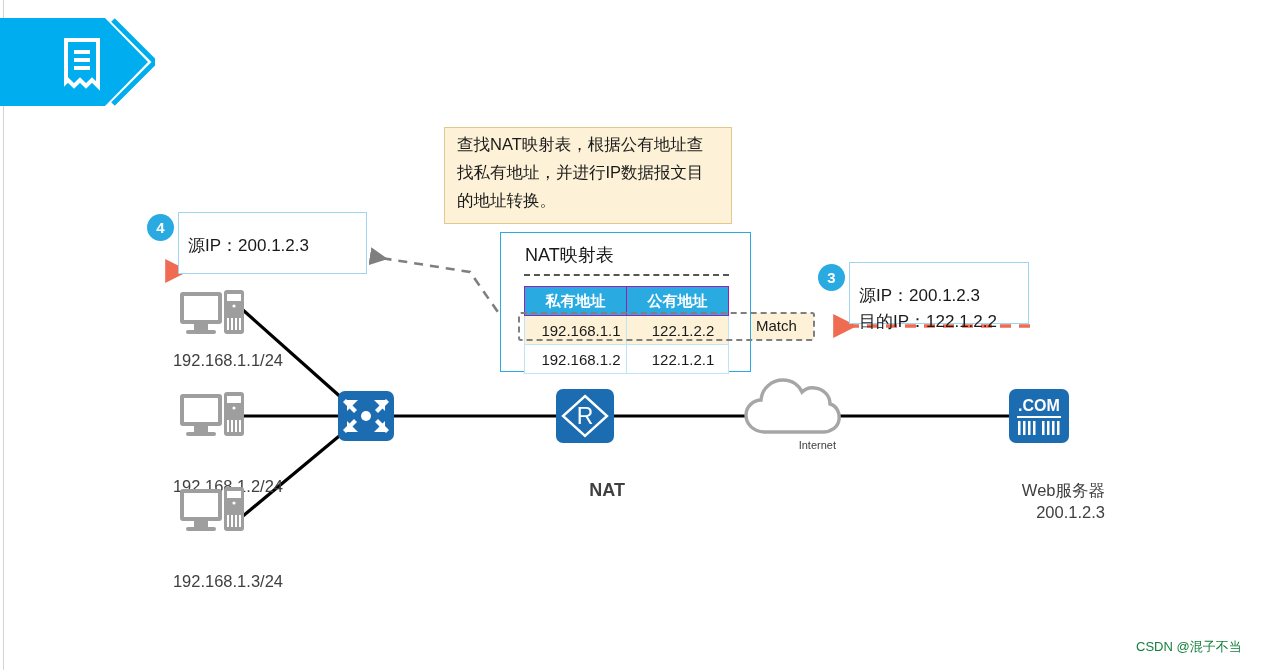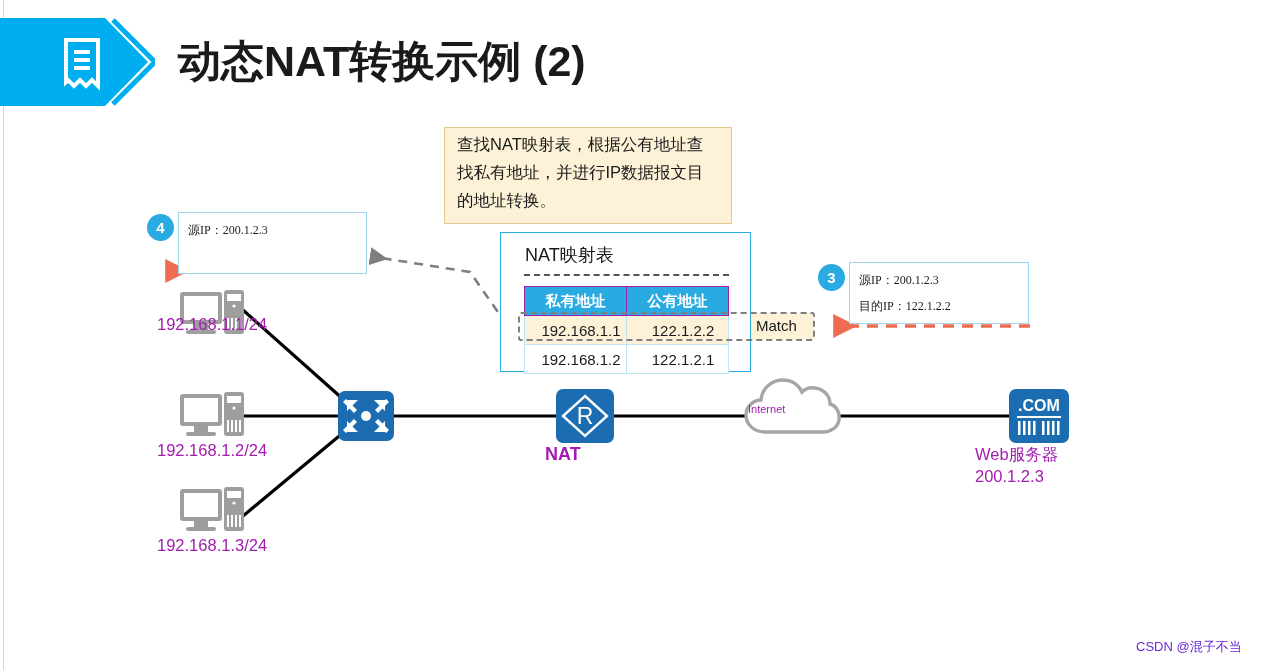--- a/index.html
+++ b/index.html
@@ -26,23 +26,22 @@
   #callout-note{
     left:444px;top:127px;width:288px;height:97px;
     background:#fdf2d7;border:1px solid #e2c98b;
     box-sizing:border-box;padding:2px 12px 0 12px;
     font-size:16.5px;color:#1a1a1a;line-height:28px;
   }
 
   
   .packet-box{
     border:1px solid #9fd5ef;background:#ffffff;box-sizing:border-box;
-    padding:4px 9px 4px 9px;font-size:12px;color:#1a1a1a;line-height:26px;
+    padding:20px 9px 4px 9px;font-size:17px;color:#1a1a1a;line-height:26px;
     white-space:nowrap;
-    font-family:Liberation Serif, serif;
   }
   #packet-box-left{left:178px;top:212px;width:189px;height:62px;}
   #packet-box-right{left:849px;top:262px;width:180px;height:62px;}
 
   
   .step-badge{
     width:27px;height:27px;border-radius:50%;background:#29abe2;
     color:#ffffff;font-size:15px;font-weight:bold;
     text-align:center;line-height:27px;
   }
@@ -78,33 +77,33 @@
     left:518px;top:312px;width:297px;height:29px;
     border:2px dashed #7f7f7f;background:transparent;box-sizing:border-box;
     border-radius:3px;
   }
   #match-bg{left:751px;top:313px;width:63px;height:27px;background:#fdf2d7;}
   #match-label{
     left:756px;top:317px;font-size:15px;color:#1a1a1a;white-space:nowrap;
   }
 
   
-  .device-label{font-size:16.5px;color:#a21caf;white-space:nowrap;text-align:left;}
+  .device-label{font-size:16.5px;color:#404040;white-space:nowrap;text-align:right;margin-top:36px;}
 
   #label-pc1{left:157px;top:315px;width:126px;}
   #label-pc2{left:157px;top:441px;width:126px;}
   #label-pc3{left:157px;top:536px;width:126px;}
   #label-nat{left:545px;top:444px;width:80px;font-weight:bold;font-size:18px;}
   #label-webserver{left:975px;top:444px;width:130px;}
   #label-webserver-ip{left:975px;top:467px;width:130px;}
   #label-internet{left:748px;top:403px;width:88px;font-size:11px;}
 
   
   #watermark{
-    left:1136px;top:638px;font-size:13px;color:#6d28d9;white-space:nowrap;
+    left:1136px;top:638px;font-size:13px;color:#15803d;white-space:nowrap;
   }
 </style>
 </head>
 <body>
 
 <div id="canvas">
 
   <div class="abs" id="page-left-border"></div>
 
   <div class="abs" id="header-banner">
@@ -113,21 +112,20 @@
       <path d="M113,2 L155,44 L113,86" fill="none" stroke="#00aeef" stroke-width="5"></path>
       <g fill="none" stroke="#ffffff" stroke-width="4">
         <path d="M66,22 L98,22 L98,68 L92,62 L86,68 L80,62 L74,68 L68,62 L66,64 Z"></path>
         <line x1="74" y1="34" x2="90" y2="34"></line>
         <line x1="74" y1="42" x2="90" y2="42"></line>
         <line x1="74" y1="50" x2="90" y2="50"></line>
       </g>
     </svg>
   </div>
 
-  <div class="abs" id="page-title">动态NAT转换示例 (2)</div>
 
   <div class="abs" id="callout-note">查找NAT映射表，根据公有地址查找私有地址，并进行IP数据报文目的地址转换。</div>
 
   <svg class="abs" style="left:0;top:0;" width="1280" height="670">
     <defs>
       <marker id="red-arrow" markerWidth="7" markerHeight="7" refX="5" refY="3.5" orient="auto" markerUnits="strokeWidth">
         <path d="M7,0 L0,3.5 L7,7 Z" fill="#ef6c52"></path>
       </marker>
       <marker id="gray-arrow" markerWidth="7" markerHeight="7" refX="5" refY="3.5" orient="auto" markerUnits="strokeWidth">
         <path d="M7,0 L0,3.5 L7,7 Z" fill="#7f7f7f"></path>

